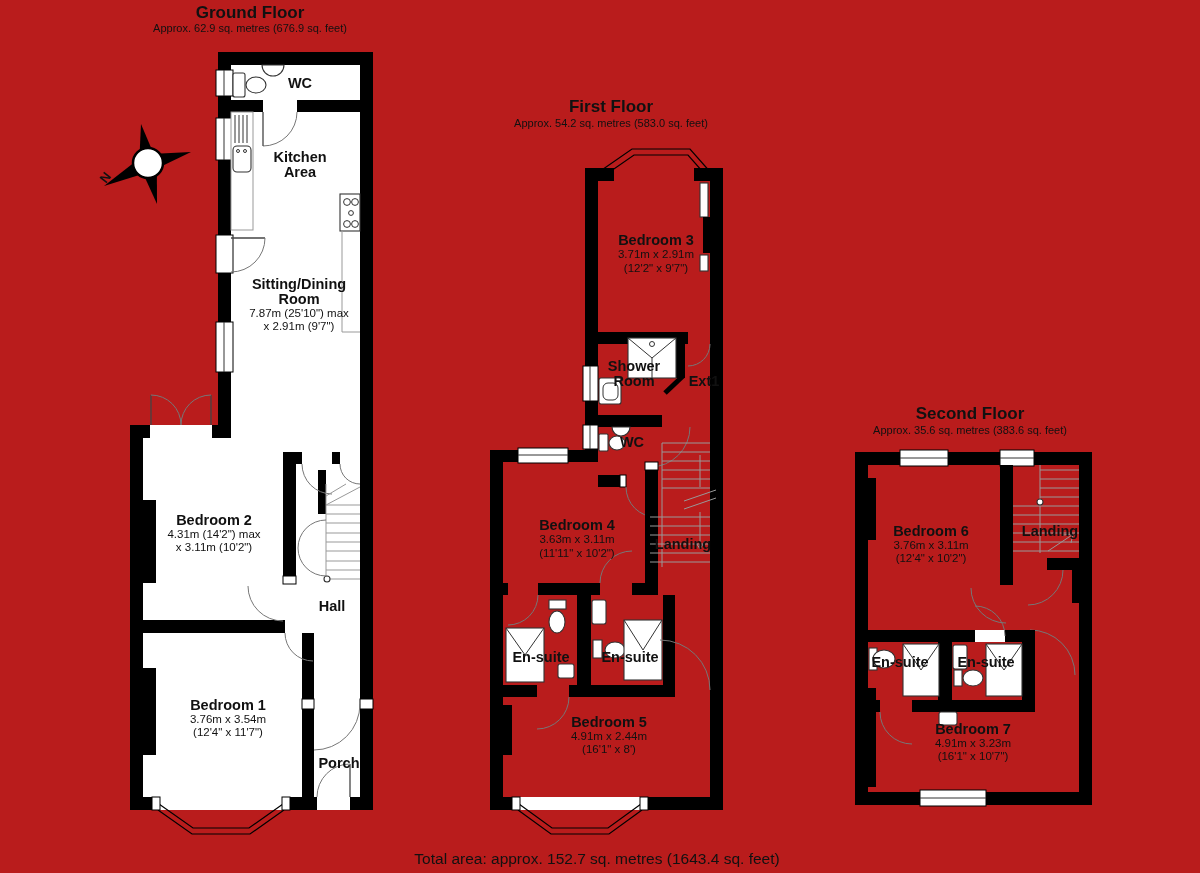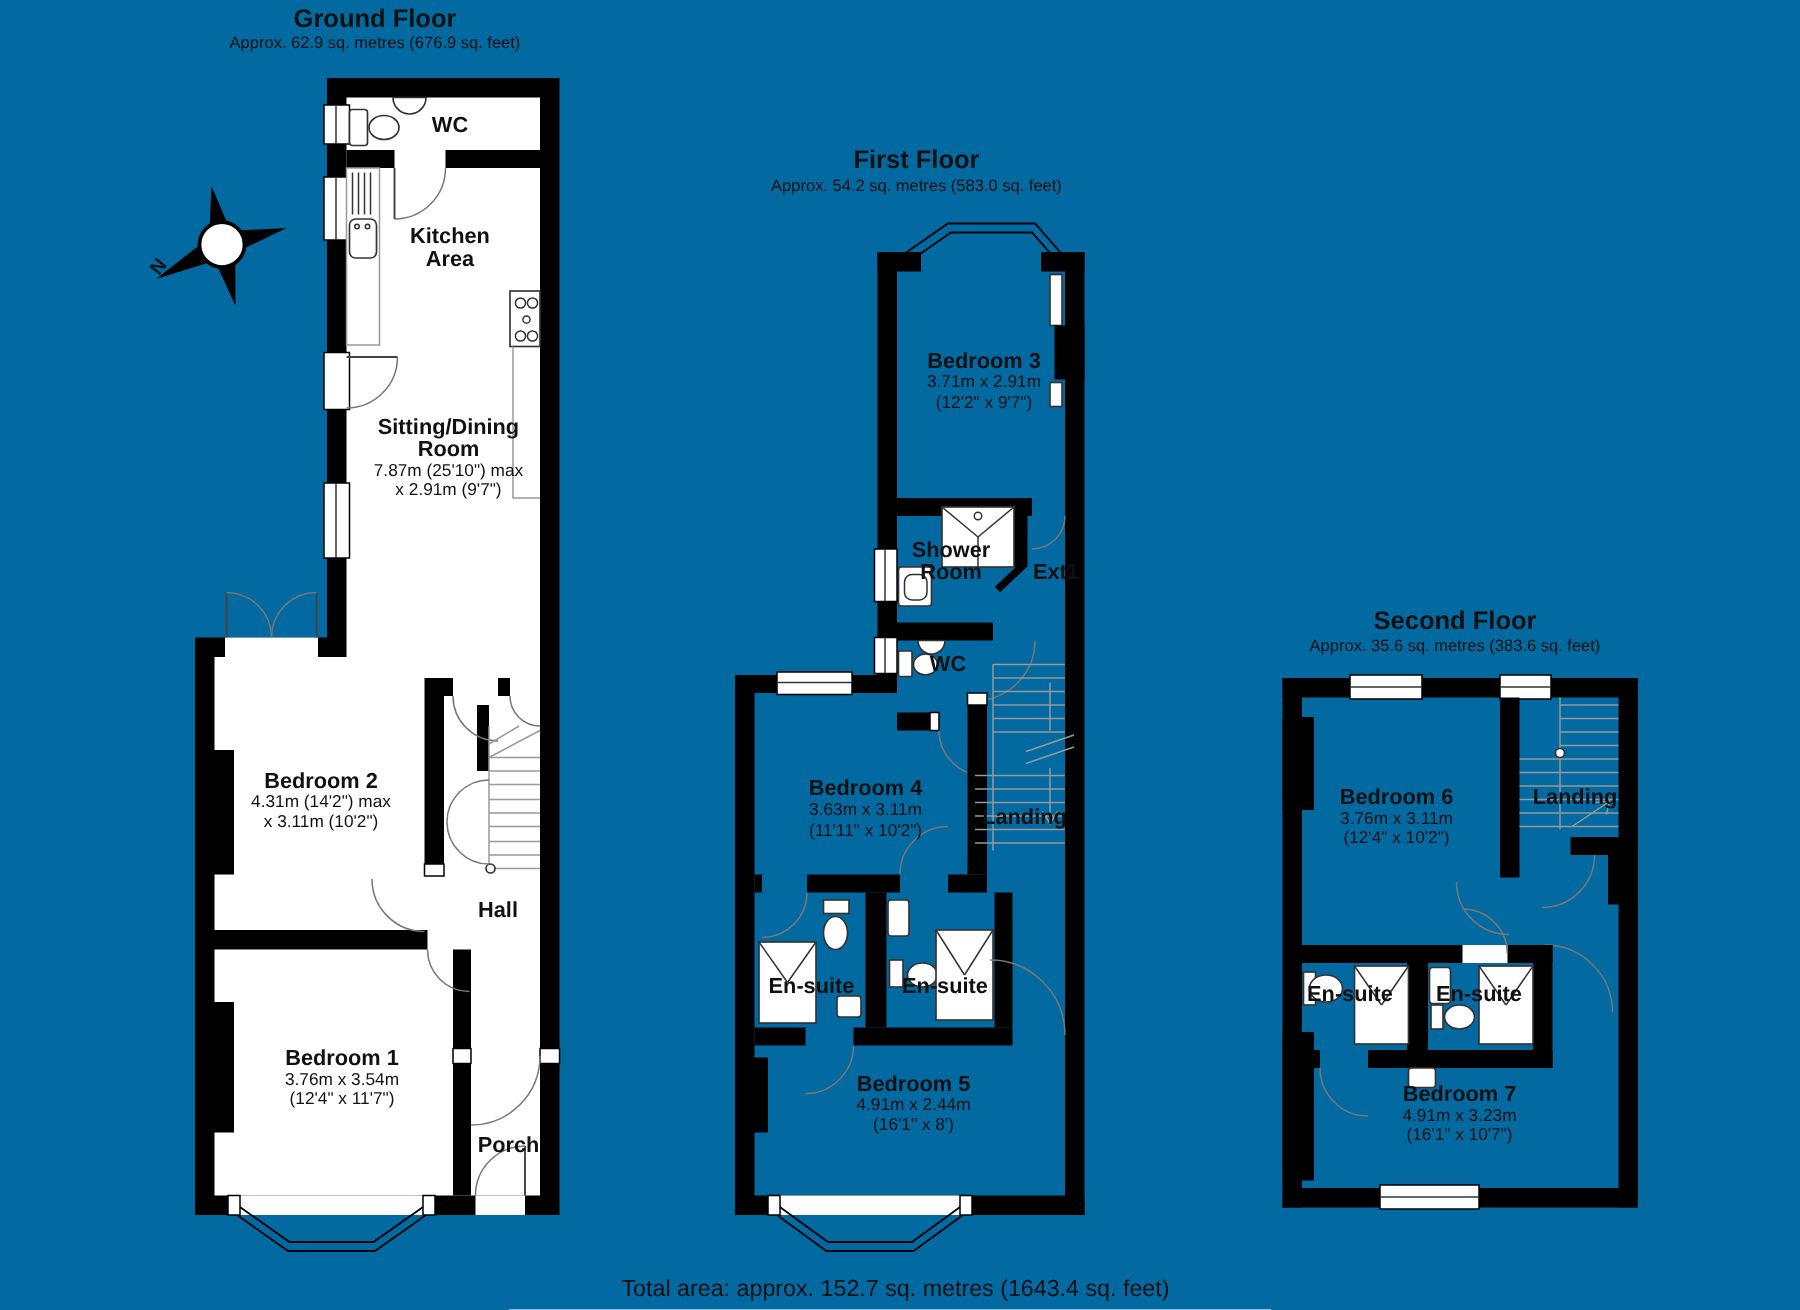--- a/index.html
+++ b/index.html
@@ -1,16 +1,16 @@
 <!DOCTYPE html>
 <html><head>
 <meta charset="utf-8">
 <style>
   html,body{margin:0;padding:0;background:#fff;}
-  .page{position:relative;width:1200px;height:873px;background:#0369a1;overflow:hidden;}
+  .page{position:relative;width:1200px;height:873px;background:#b91c1c;overflow:hidden;}
   svg text{font-family:"Liberation Sans",sans-serif;fill:#111;}
   svg .head{font-weight:bold;font-size:17px;text-anchor:middle;}
   svg .sub{font-size:11px;text-anchor:middle;}
   svg .room{font-weight:bold;font-size:14.5px;text-anchor:middle;}
   svg .dim{font-size:11.5px;text-anchor:middle;}
   svg .foot{font-size:15.5px;text-anchor:middle;}
   .wall{fill:#000;stroke:none;}
   .white{fill:#fff;stroke:none;}
   .win{fill:#fff;stroke:#000;stroke-width:1;}
   .fix{fill:#fff;stroke:#333;stroke-width:1.1;}

